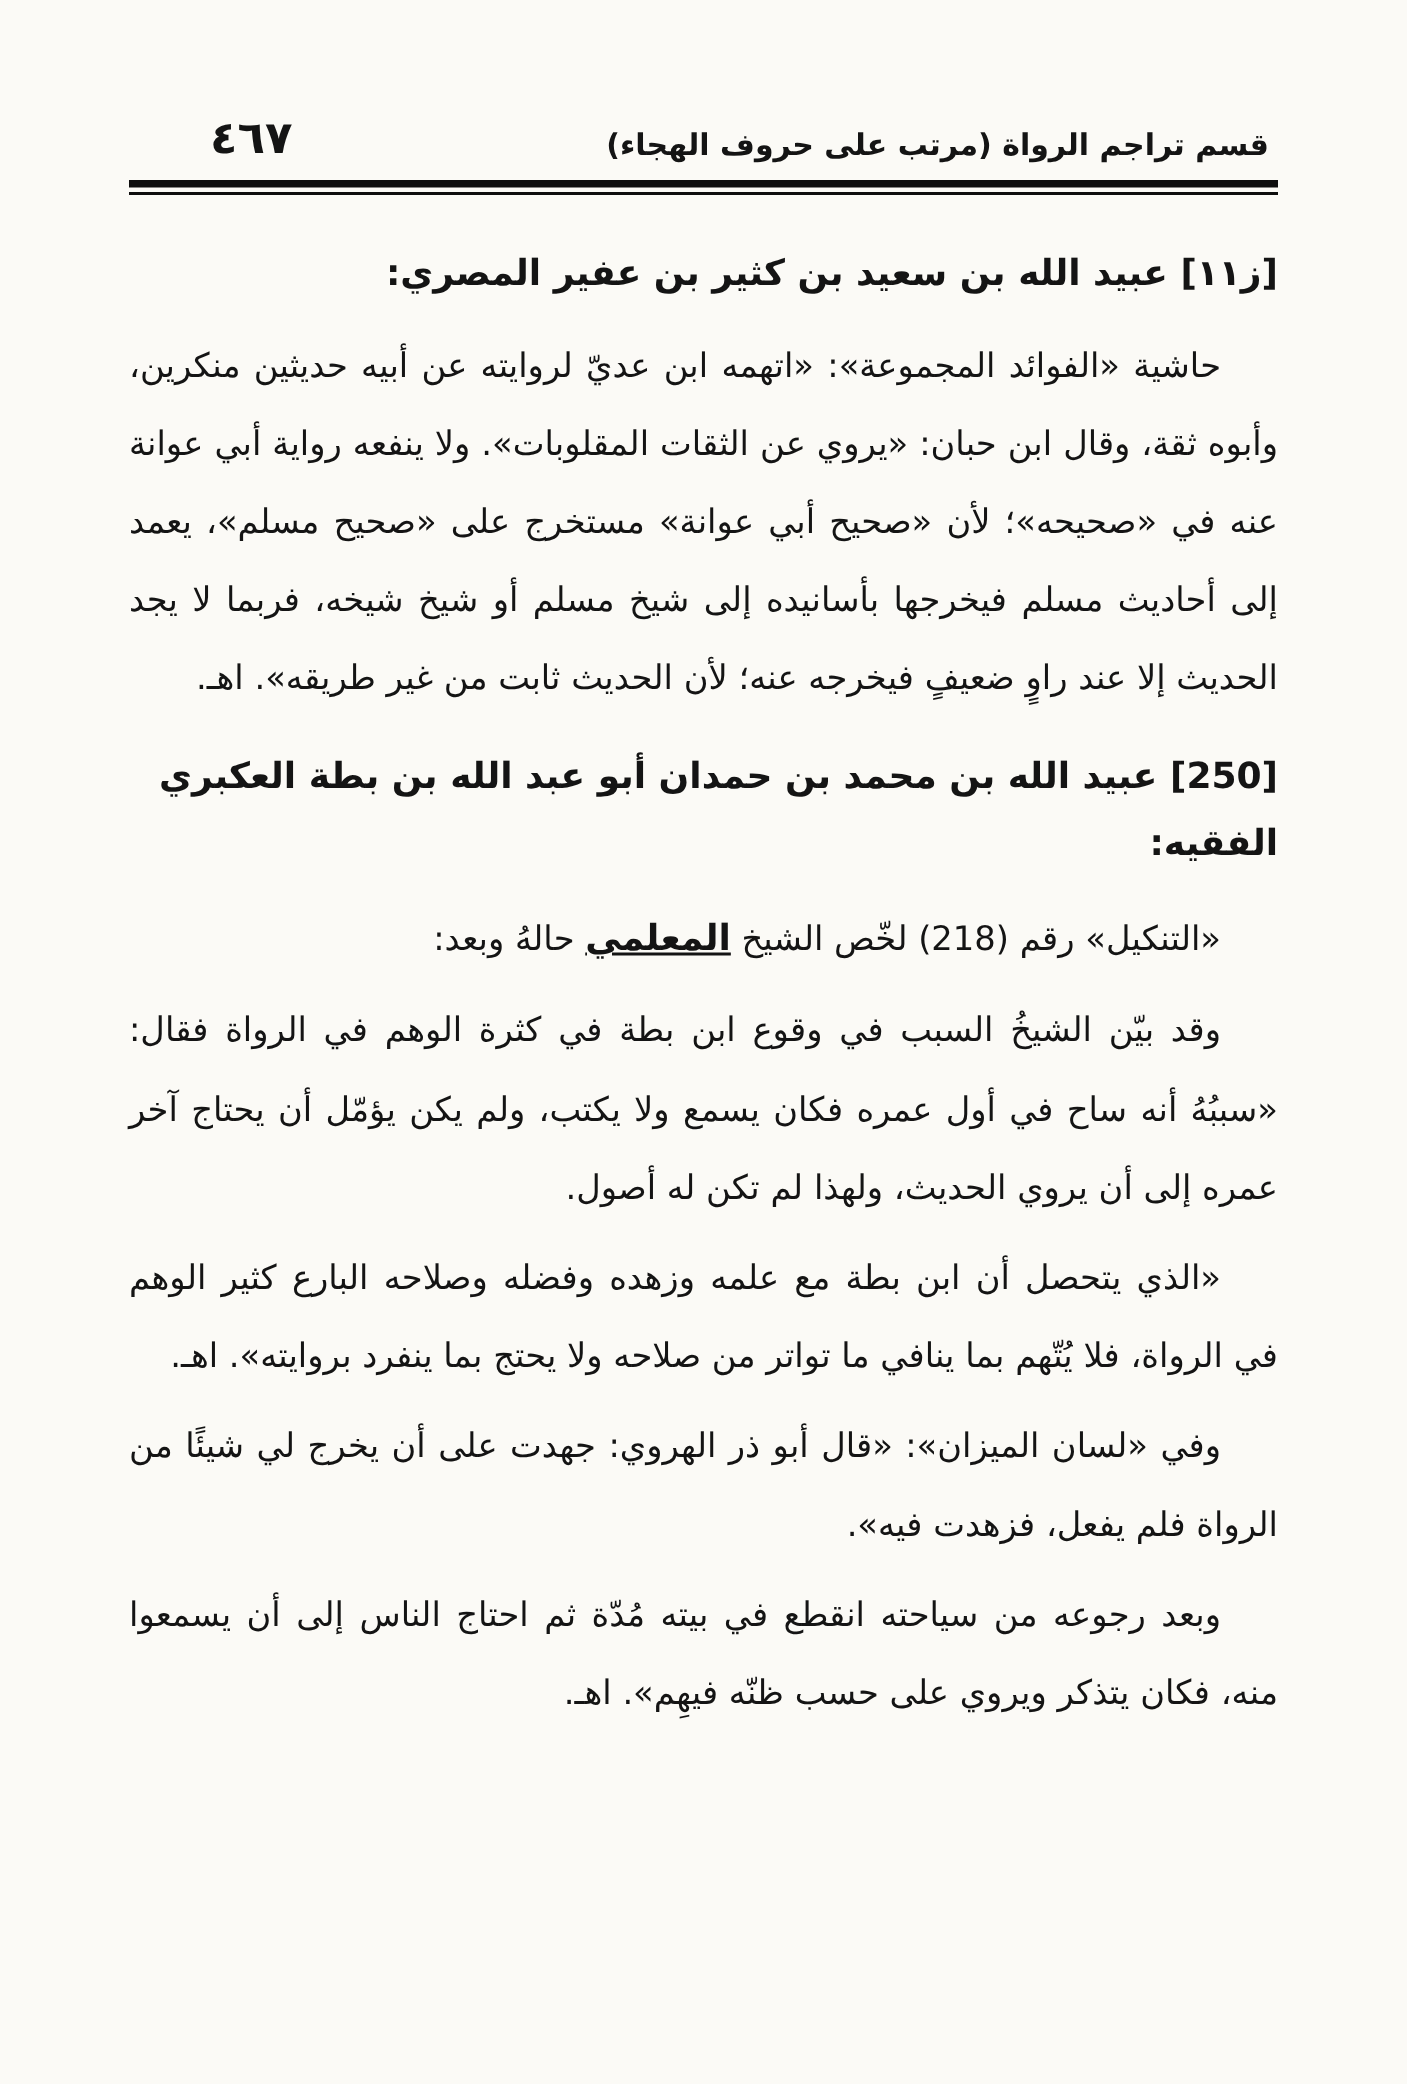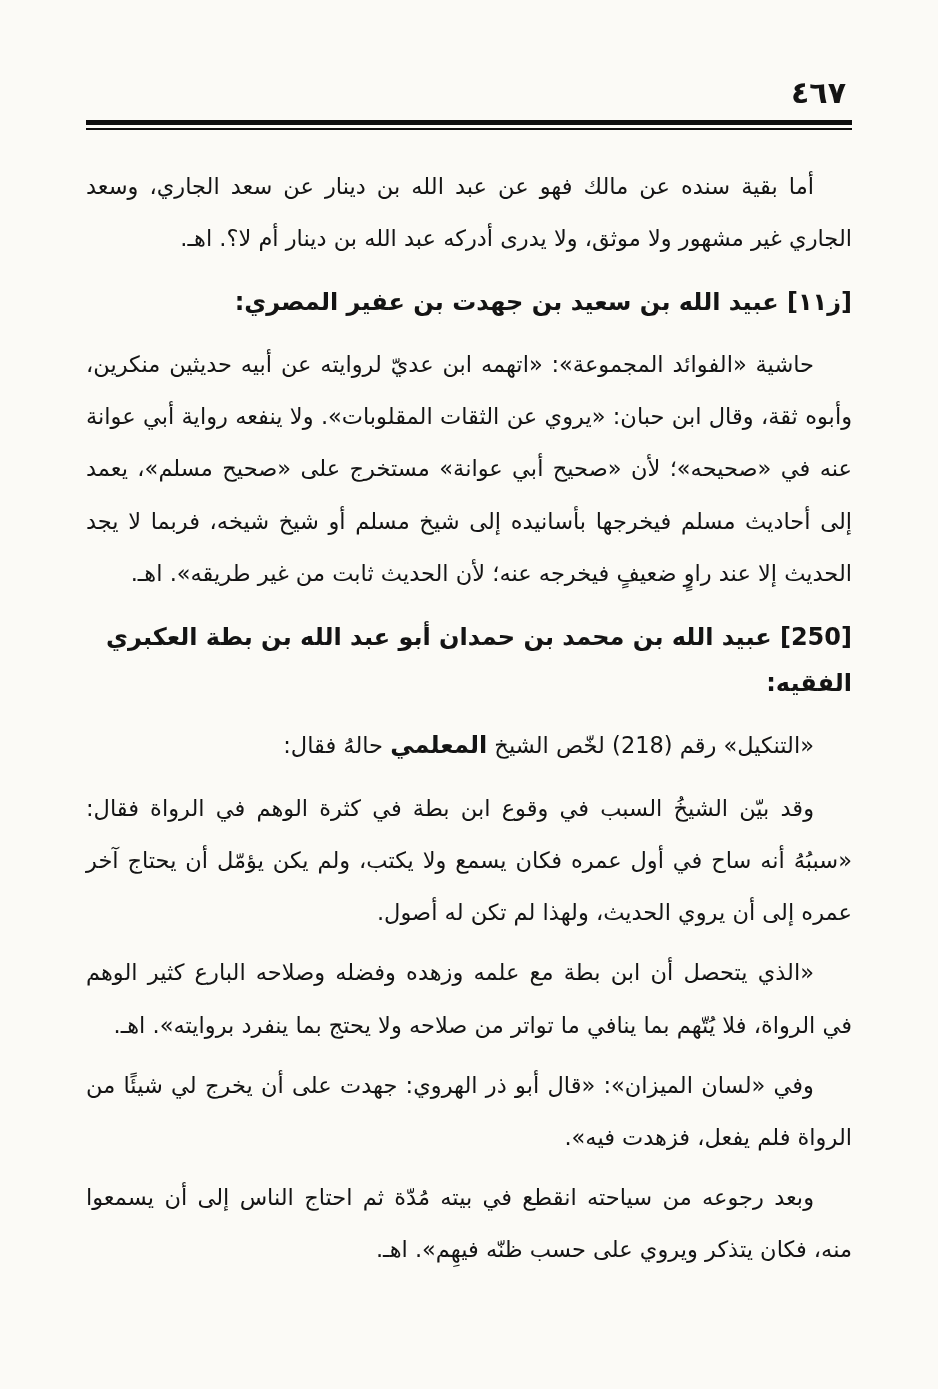--- a/index.html
+++ b/index.html
@@ -56,44 +56,45 @@
     .heading {
       font-size: 24px;
       font-weight: bold;
       margin: 16px 0 12px 0;
       text-align: right;
       line-height: 1.9;
     }
     .bold-word {
       font-weight: bold;
       font-size: 24px;
+      text-decoration: underline;
     }
   </style>
 </head>
 <body>
 
 <div class="page">
 
   <header class="page-header">
+    <span class="header-title">قسم تراجم الرواة (مرتب على حروف الهجاء)</span>
     <span class="page-number">٤٦٧</span>
   </header>
 
   <div class="header-rule"></div>
 
   <main class="body-text">
 
-    <p class="para">أما بقية سنده عن مالك فهو عن عبد الله بن دينار عن سعد الجاري، وسعد الجاري غير مشهور ولا موثق، ولا يدرى أدركه عبد الله بن دينار أم لا؟. اهـ.</p>
 
-    <h2 class="heading">[ز١١] عبيد الله بن سعيد بن جهدت بن عفير المصري:</h2>
+    <h2 class="heading">[ز١١] عبيد الله بن سعيد بن كثير بن عفير المصري:</h2>
 
     <p class="para">حاشية «الفوائد المجموعة»: «اتهمه ابن عديّ لروايته عن أبيه حديثين منكرين، وأبوه ثقة، وقال ابن حبان: «يروي عن الثقات المقلوبات». ولا ينفعه رواية أبي عوانة عنه في «صحيحه»؛ لأن «صحيح أبي عوانة» مستخرج على «صحيح مسلم»، يعمد إلى أحاديث مسلم فيخرجها بأسانيده إلى شيخ مسلم أو شيخ شيخه، فربما لا يجد الحديث إلا عند راوٍ ضعيفٍ فيخرجه عنه؛ لأن الحديث ثابت من غير طريقه». اهـ.</p>
 
     <h2 class="heading">[250] عبيد الله بن محمد بن حمدان أبو عبد الله بن بطة العكبري الفقيه:</h2>
 
-    <p class="para"><span>«التنكيل» رقم (218) لخّص الشيخ </span><span class="bold-word">المعلمي</span><span> حالهُ فقال:</span></p>
+    <p class="para"><span>«التنكيل» رقم (218) لخّص الشيخ </span><span class="bold-word">المعلمي</span><span> حالهُ وبعد:</span></p>
 
     <p class="para">وقد بيّن الشيخُ السبب في وقوع ابن بطة في كثرة الوهم في الرواة فقال: «سببُهُ أنه ساح في أول عمره فكان يسمع ولا يكتب، ولم يكن يؤمّل أن يحتاج آخر عمره إلى أن يروي الحديث، ولهذا لم تكن له أصول.</p>
 
     <p class="para">«الذي يتحصل أن ابن بطة مع علمه وزهده وفضله وصلاحه البارع كثير الوهم في الرواة، فلا يُتّهم بما ينافي ما تواتر من صلاحه ولا يحتج بما ينفرد بروايته». اهـ.</p>
 
     <p class="para">وفي «لسان الميزان»: «قال أبو ذر الهروي: جهدت على أن يخرج لي شيئًا من الرواة فلم يفعل، فزهدت فيه».</p>
 
     <p class="para">وبعد رجوعه من سياحته انقطع في بيته مُدّة ثم احتاج الناس إلى أن يسمعوا منه، فكان يتذكر ويروي على حسب ظنّه فيهِم». اهـ.</p>
 
   </main>

